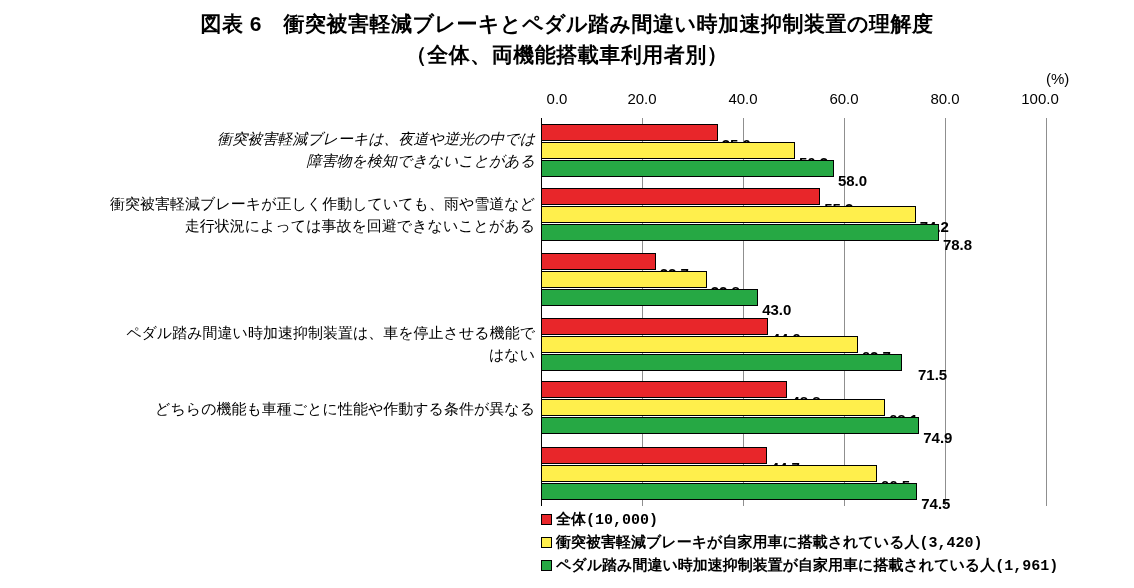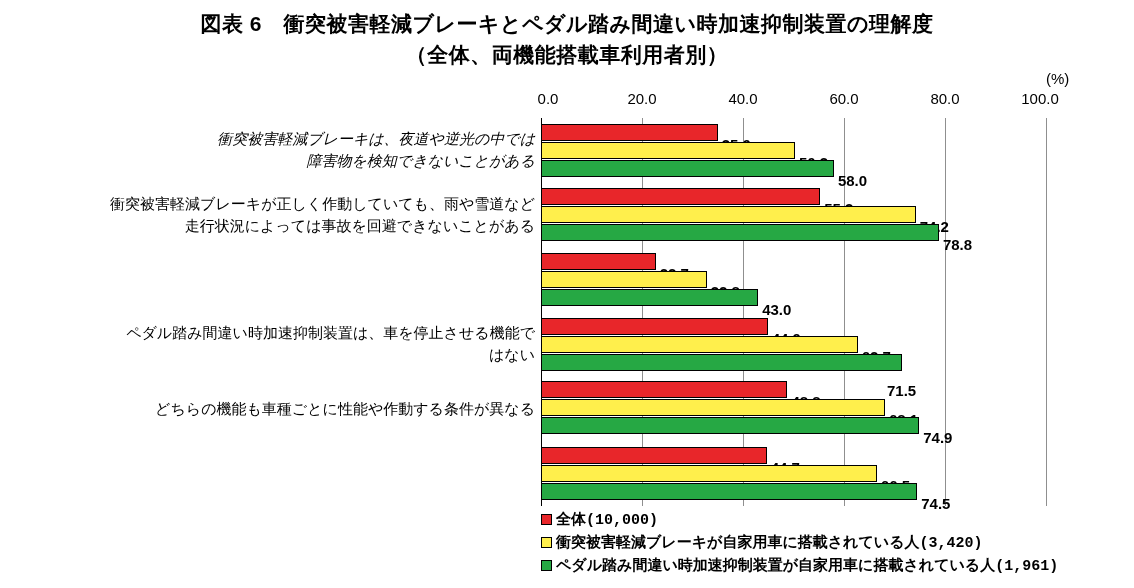--- a/index.html
+++ b/index.html
@@ -166,21 +166,21 @@
         <div>はない</div>
       </div>
       <div class="cat-label" style="top: 280px;">
         <div>どちらの機能も車種ごとに性能や作動する条件が異なる</div>
       </div>
     </div>
 
   <div class="plot">
     <div class="axis-ticks" id="axis-ticks">
         <div class="gridline axis-main" style="left: 0px;"></div>
-        <div class="tick-label" style="left: 7px;">0.0</div>
+        <div class="tick-label" style="left: 16px;">0.0</div>
         <div class="gridline" style="left: 101px;"></div>
         <div class="tick-label" style="left: 101px;">20.0</div>
         <div class="gridline" style="left: 202px;"></div>
         <div class="tick-label" style="left: 202px;">40.0</div>
         <div class="gridline" style="left: 303px;"></div>
         <div class="tick-label" style="left: 303px;">60.0</div>
         <div class="gridline" style="left: 404px;"></div>
         <div class="tick-label" style="left: 404px;">80.0</div>
         <div class="gridline" style="left: 505px;"></div>
         <div class="tick-label" style="left: 488px; margin-left: 11px;">100.0</div>
@@ -209,21 +209,21 @@
           <div class="bar-value" style="left: 169.64px; top: 35.8333px;">32.8</div>
           <div class="bar s2" style="left: 0px; top: 41.8333px; width: 217.15px;"></div>
           <div class="bar-value" style="left: 221.15px; top: 53.8333px;">43.0</div>
         </div>
         <div class="cat-group" style="top: 194px; height: 64.6667px;">
           <div class="bar s0" style="left: 0px; top: 5.83333px; width: 226.745px;"></div>
           <div class="bar-value" style="left: 230.745px; top: 17.8333px;">44.9</div>
           <div class="bar s1" style="left: 0px; top: 23.8333px; width: 316.635px;"></div>
           <div class="bar-value" style="left: 320.635px; top: 35.8333px;">62.7</div>
           <div class="bar s2" style="left: 0px; top: 41.8333px; width: 361.075px;"></div>
-          <div class="bar-value" style="left: 346px; top: 53.8333px; margin-top: 16px;">71.5</div>
+          <div class="bar-value" style="left: 377px; top: 53.8333px;">71.5</div>
         </div>
         <div class="cat-group" style="top: 257px; height: 64.6667px;">
           <div class="bar s0" style="left: 0px; top: 5.83333px; width: 246.44px;"></div>
           <div class="bar-value" style="left: 250.44px; top: 17.8333px;">48.8</div>
           <div class="bar s1" style="left: 0px; top: 23.8333px; width: 343.905px;"></div>
           <div class="bar-value" style="left: 347.905px; top: 35.8333px;">68.1</div>
           <div class="bar s2" style="left: 0px; top: 41.8333px; width: 378.245px;"></div>
           <div class="bar-value" style="left: 382.245px; top: 53.8333px;">74.9</div>
         </div>
         <div class="cat-group" style="top: 323.333px; height: 64.6667px;">

